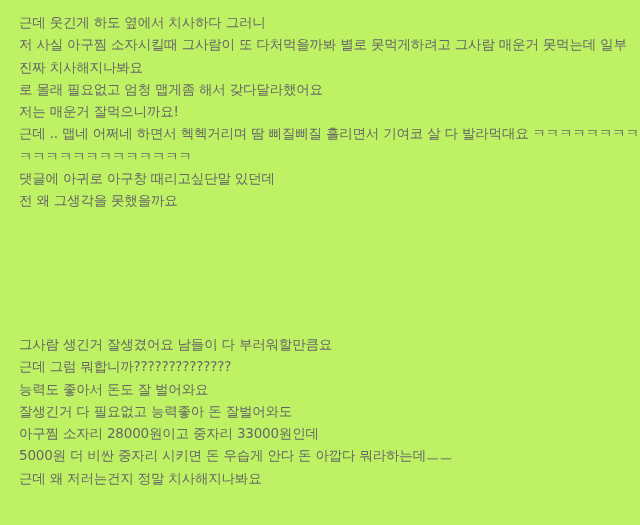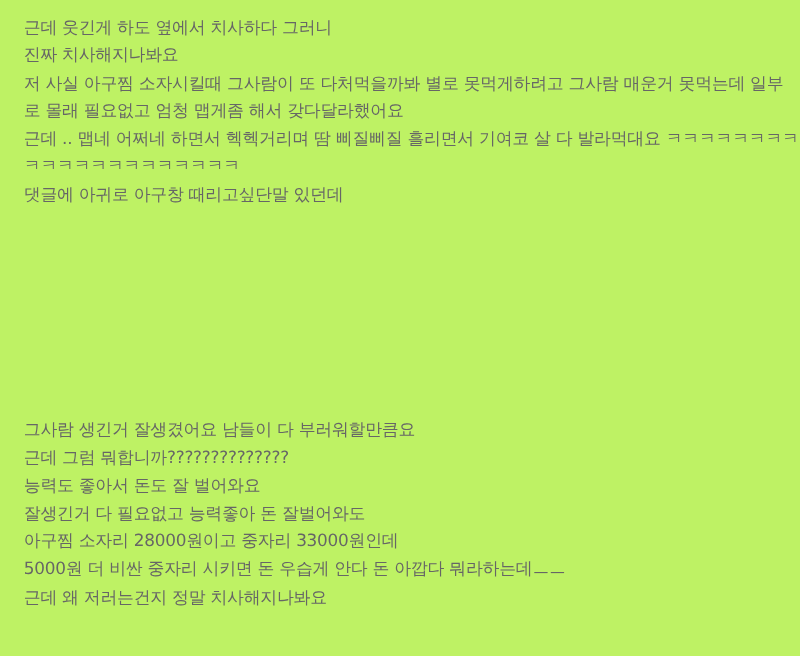--- a/index.html
+++ b/index.html
@@ -31,26 +31,28 @@
     color: #666666;
   }
 </style>
 </head>
 <body>
 
 <div class="page">
 
   <div class="text-block block-top">
     <div class="line">근데 웃긴게 하도 옆에서 치사하다 그러니</div>
+    <div class="line">저 사실 아구찜 소자시킬때 그사람이 또 다처먹을까봐 별로 못먹게하려고 그사람 매운거 못먹는데 일부</div>
     <div class="line">진짜 치사해지나봐요</div>
-    <div class="line">저 사실 아구찜 소자시킬때 그사람이 또 다처먹을까봐 별로 못먹게하려고 그사람 매운거 못먹는데 일부</div>
     <div class="line">로 몰래 필요없고 엄청 맵게좀 해서 갖다달라했어요</div>
+    <div class="line">저는 매운거 잘먹으니까요!</div>
     <div class="line">근데 .. 맵네 어쩌네 하면서 헥헥거리며 땀 삐질삐질 흘리면서 기여코 살 다 발라먹대요 ㅋㅋㅋㅋㅋㅋㅋㅋ</div>
     <div class="line">ㅋㅋㅋㅋㅋㅋㅋㅋㅋㅋㅋㅋㅋ</div>
     <div class="line">댓글에 아귀로 아구창 때리고싶단말 있던데</div>
+    <div class="line">전 왜 그생각을 못했을까요</div>
   </div>
 
   <div class="text-block block-bottom">
     <div class="line">그사람 생긴거 잘생겼어요 남들이 다 부러워할만큼요</div>
     <div class="line">근데 그럼 뭐합니까??????????????</div>
     <div class="line">능력도 좋아서 돈도 잘 벌어와요</div>
     <div class="line">잘생긴거 다 필요없고 능력좋아 돈 잘벌어와도</div>
     <div class="line">아구찜 소자리 28000원이고 중자리 33000원인데</div>
     <div class="line">5000원 더 비싼 중자리 시키면 돈 우습게 안다 돈 아깝다 뭐라하는데ㅡㅡ</div>
     <div class="line">근데 왜 저러는건지 정말 치사해지나봐요</div>

